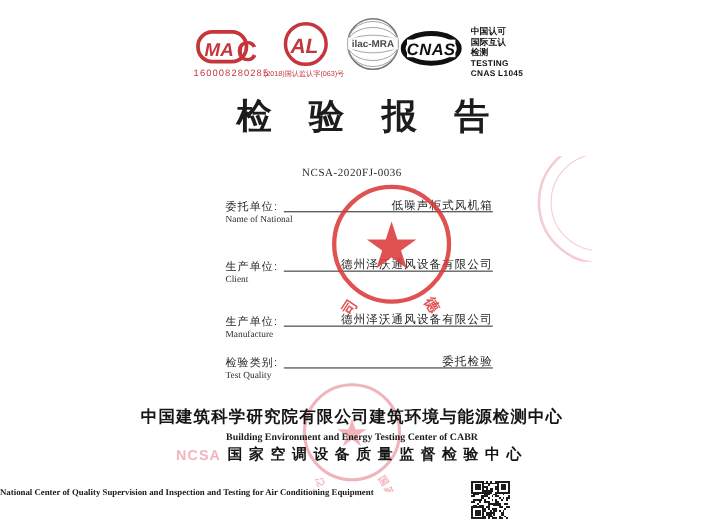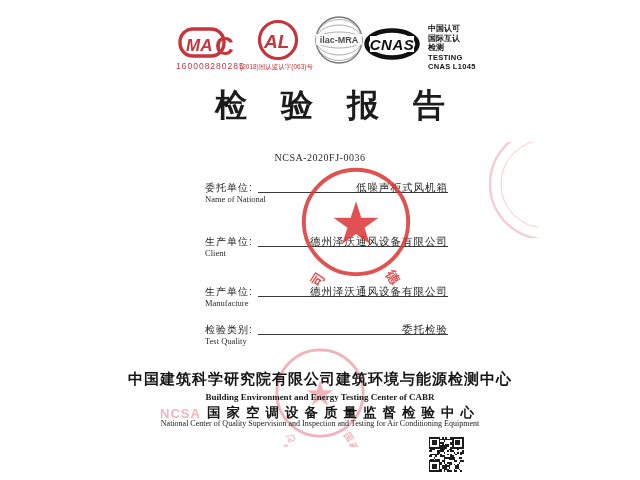--- a/index.html
+++ b/index.html
@@ -51,23 +51,23 @@
   
   .org-zh { left: 0; top: 370px; width: 100%; text-align: center;
             font-size: 15px; font-weight: 700; letter-spacing: 1px; color: #151515; }
   .org-en { left: 0; top: 392px; width: 100%; text-align: center;
             font-family: "Liberation Serif", "DejaVu Serif", serif;
             font-size: 9px; font-weight: 700; color: #1a1a1a; }
   .center-row { left: 0; top: 404px; width: 100%; display: flex;
                 justify-content: center; align-items: center; gap: 6px; }
   .ncsa-mark { font-size: 13px; font-weight: 800; color: #f3b4bd; letter-spacing: 1px; }
   .center-zh { font-size: 13.5px; font-weight: 700; letter-spacing: 6px; color: #151515; }
-  .center-en { left: 0; top: 419px; width: 100%; text-align: center;
+  .center-en { left: 0; top: 443px; width: 100%; 
                font-family: "Liberation Serif", "DejaVu Serif", serif;
-               font-size: 8px; font-weight: 400; color: #1a1a1a; }
+               font-size: 8px; font-weight: 700; color: #1a1a1a; }
 
   
   .stamp-main   { left: 292px; top: 158px; opacity: 0.88; }
   .stamp-footer { left: 266px; top: 339px; opacity: 0.38; }
   .stamp-edge   { left: 482px; top: 142px; opacity: 0.55; }
 
   
   .qr { left: 428px; top: 437px; width: 36px; height: 35px; }
 </style>
 </head>

